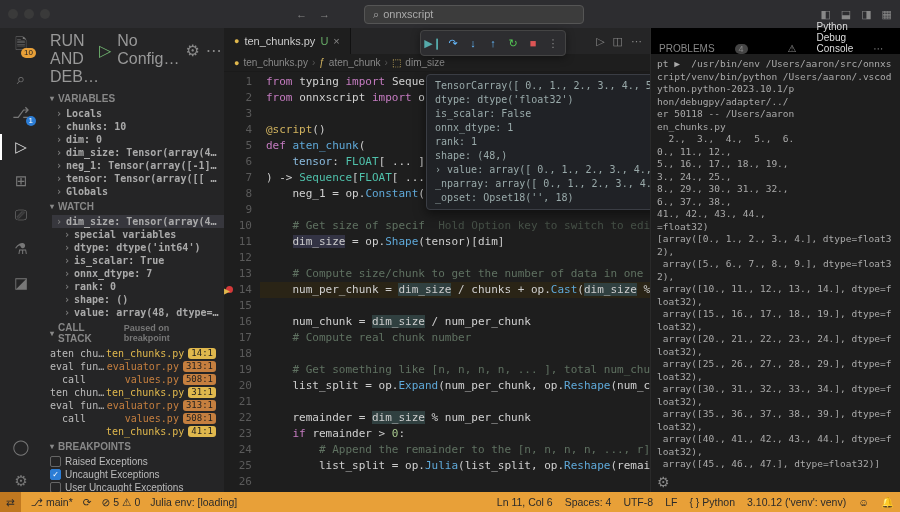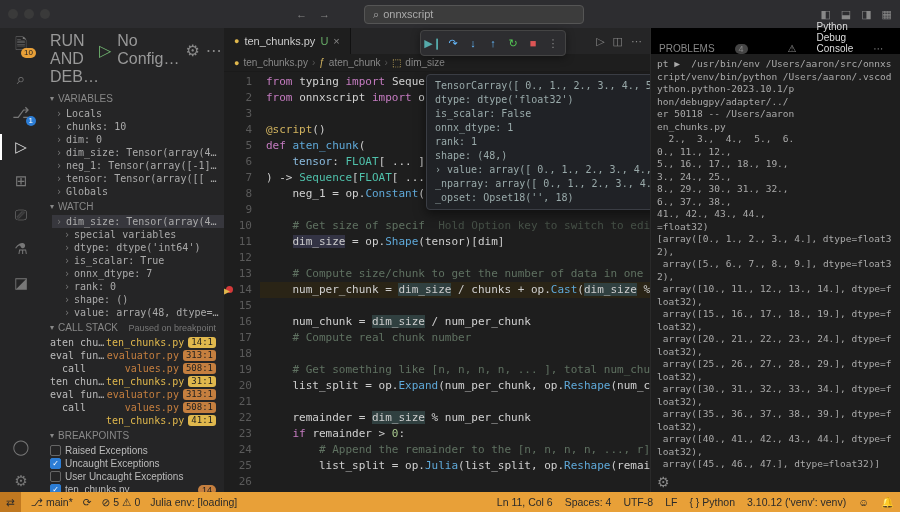--- a/index.html
+++ b/index.html
@@ -19,24 +19,24 @@
   .activity-bar .ico { width: 22px; height: 22px; display: flex; align-items: center; justify-content: center; cursor: pointer; font-size: 15px; position: relative; }
   .activity-bar .ico.active { color: #ddd; }
   .activity-bar .ico.active::before { content:""; position:absolute; left:-10px; top:-2px; bottom:-2px; width:2px; background:#fff; }
   .badge { position: absolute; bottom: -2px; right: -4px; background: #e8a038; color: #222; border-radius: 8px; font-size: 8px; padding: 0 3px; line-height: 10px; }
 
   .sidebar { width: 182px; background: #252526; color: #bbb; overflow: hidden; font-size: 10.5px; }
   .side-header { display: flex; align-items: flex-start; padding: 4px 8px; color: #999; font-size: 16px; }
   .side-header .title { text-transform: uppercase; }
   .side-header .cfg { margin-left: auto; display:flex; align-items:center; gap:6px; }
   .play { color: #6fb26f; }
-  .section-label { color: #888; font-size: 10px; padding: 3px 8px; display:flex; align-items:center; gap:4px; }
+  .section-label { color: #888; font-size: 10px; padding: 3px 8px; display:flex; align-items:center; gap:4px;font-weight:bold; }
   .section-label::before { content:"▾"; font-size:8px; color:#888; }
   .tree { padding-left: 10px; }
-  .tree .item { padding: 1px 4px 1px 14px; white-space: nowrap; overflow:hidden; text-overflow:ellipsis; font-family: Menlo, monospace; font-size: 10px; color:#aaa; position:relative; }
+  .tree .item { padding: 1px 4px 1px 14px; white-space: nowrap; overflow:hidden; text-overflow:ellipsis; font-family: Menlo, monospace; font-size: 10px; color:#aaa; position:relative;font-weight:bold; }
   .tree .item::before { content:"›"; position:absolute; left:4px; color:#777; font-size:10px; }
   .tree .item.sel { background: #37373d; }
 
   .callstack .row { display:flex; padding:1px 8px; font-size:10px; font-family: Menlo, monospace; }
   .callstack .row .fn { flex:1; color:#bbb; overflow:hidden; text-overflow:ellipsis; white-space:nowrap; }
   .callstack .row .file { color:#c57f3f; }
   .callstack .row .line { background:#c57f3f; color:#1e1e1e; padding:0 3px; border-radius:3px; margin-left:4px; font-size:9px; }
   .callstack .row.hl .file { color:#e0b84d; }
   .callstack .row.hl .line { background:#e0b84d; }
 

